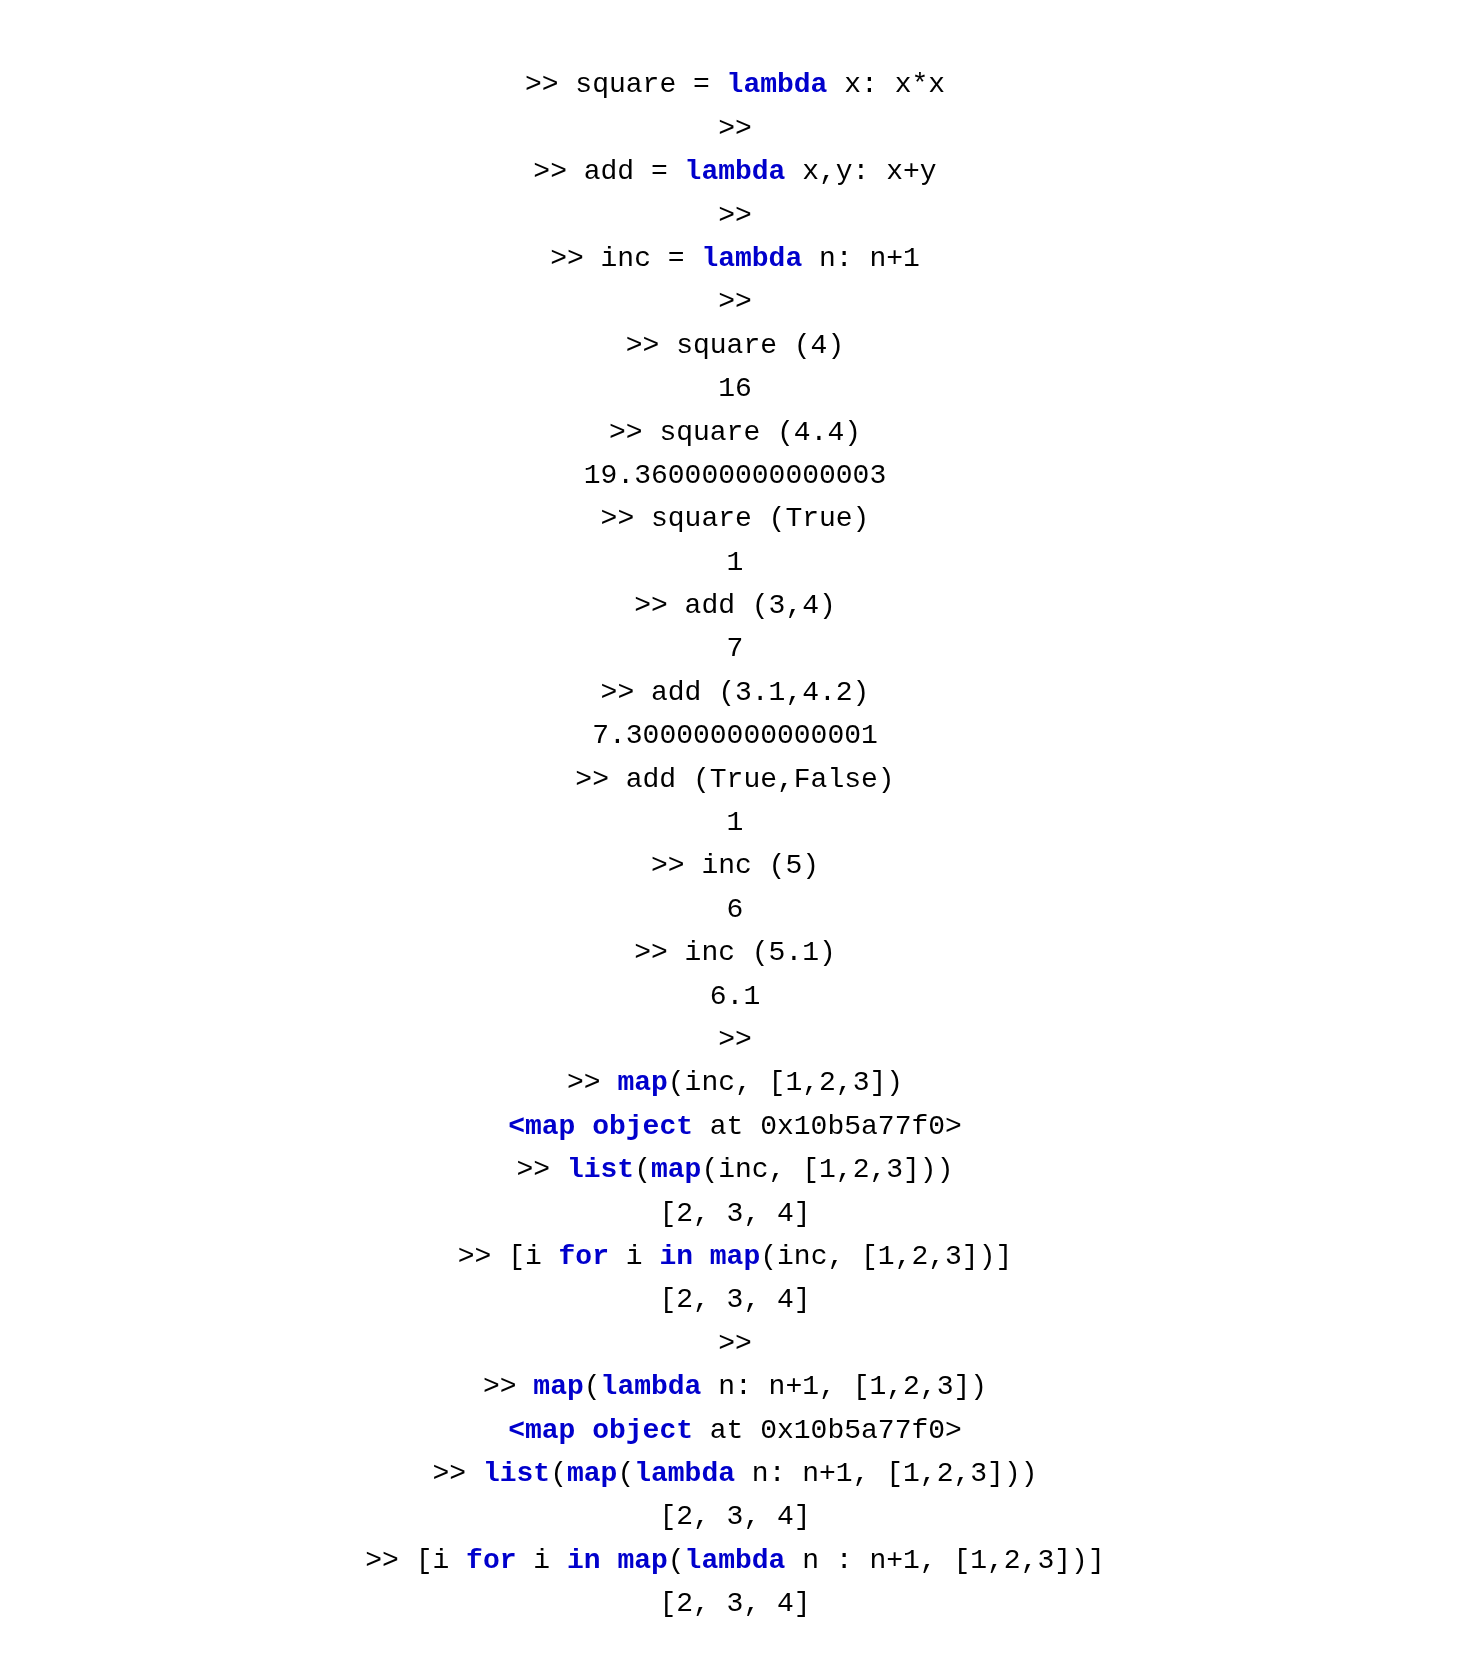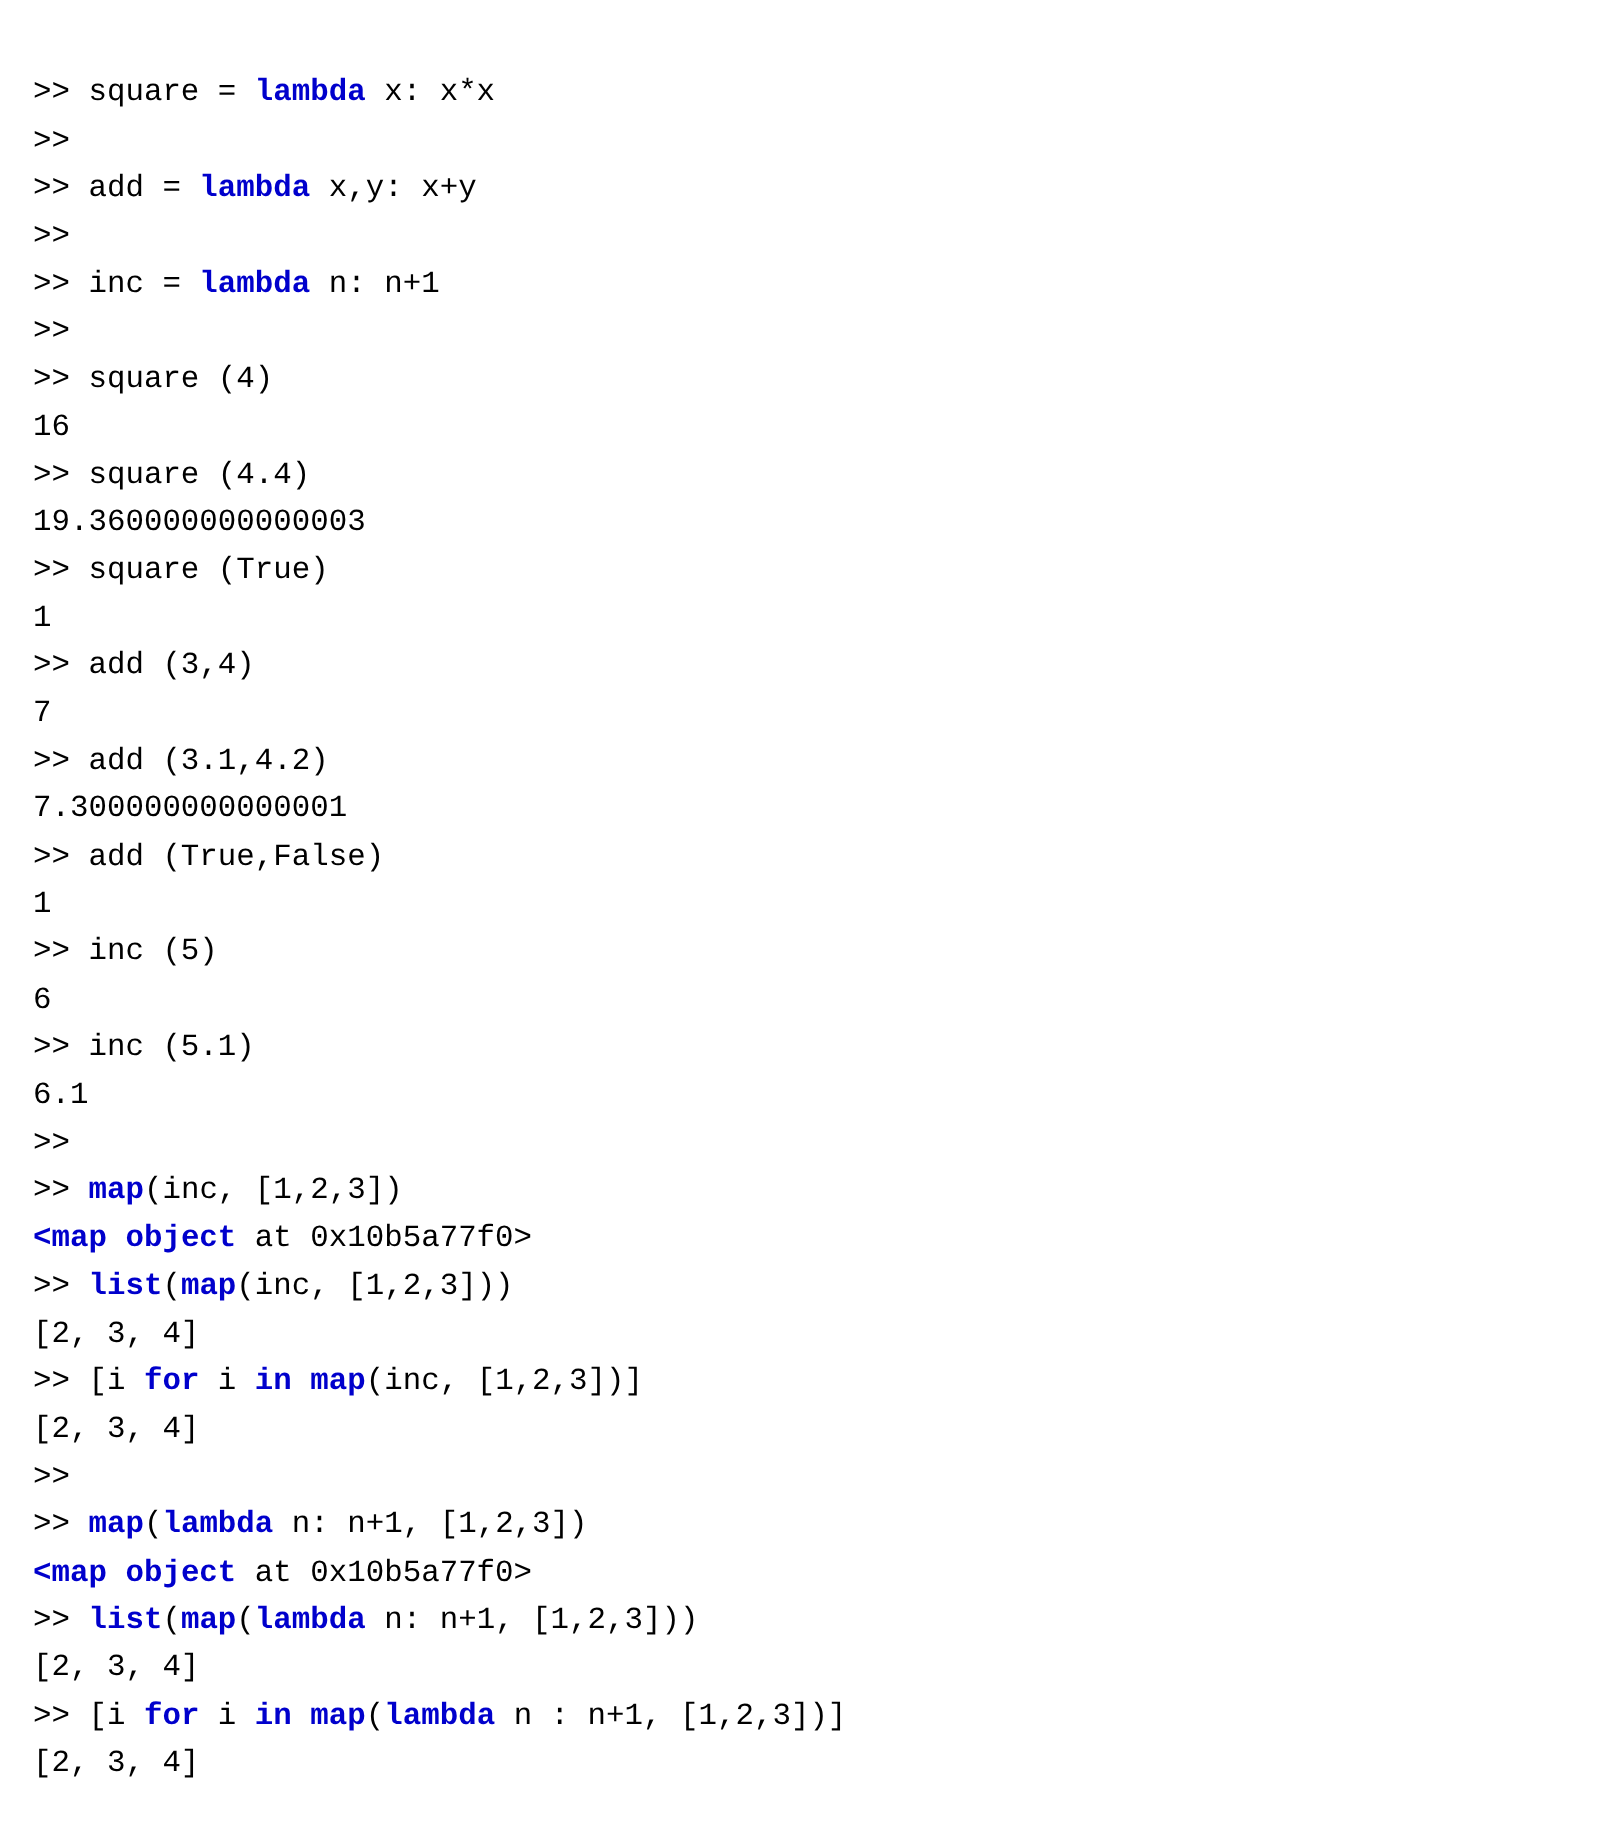--- a/index.html
+++ b/index.html
@@ -18,19 +18,20 @@
       width: 1470px;
       min-height: 1656px;
     }
 
     .code-block {
       white-space: pre;
     }
 
     .line {
       display: block;
+      text-align: center;
     }
   </style>
 </head>
 <body>
 
 <div class="code-block" id="repl-container">
 <div class="line"><span>&gt;&gt; square = </span><span style="color: rgb(0, 0, 204); font-weight: bold;">lambda</span><span> x: x*x</span></div><div class="line"><span>&gt;&gt;</span></div><div class="line"><span>&gt;&gt; add = </span><span style="color: rgb(0, 0, 204); font-weight: bold;">lambda</span><span> x,y: x+y</span></div><div class="line"><span>&gt;&gt;</span></div><div class="line"><span>&gt;&gt; inc = </span><span style="color: rgb(0, 0, 204); font-weight: bold;">lambda</span><span> n: n+1</span></div><div class="line"><span>&gt;&gt;</span></div><div class="line"><span>&gt;&gt; square (4)</span></div><div class="line"><span>16</span></div><div class="line"><span>&gt;&gt; square (4.4)</span></div><div class="line"><span>19.360000000000003</span></div><div class="line"><span>&gt;&gt; square (True)</span></div><div class="line"><span>1</span></div><div class="line"><span>&gt;&gt; add (3,4)</span></div><div class="line"><span>7</span></div><div class="line"><span>&gt;&gt; add (3.1,4.2)</span></div><div class="line"><span>7.300000000000001</span></div><div class="line"><span>&gt;&gt; add (True,False)</span></div><div class="line"><span>1</span></div><div class="line"><span>&gt;&gt; inc (5)</span></div><div class="line"><span>6</span></div><div class="line"><span>&gt;&gt; inc (5.1)</span></div><div class="line"><span>6.1</span></div><div class="line"><span>&gt;&gt;</span></div><div class="line"><span>&gt;&gt; </span><span style="color: rgb(0, 0, 204); font-weight: bold;">map</span><span>(inc, [1,2,3])</span></div><div class="line"><span style="color: rgb(0, 0, 204); font-weight: bold;">&lt;map</span><span> </span><span style="color: rgb(0, 0, 204); font-weight: bold;">object</span><span> at 0x10b5a77f0&gt;</span></div><div class="line"><span>&gt;&gt; </span><span style="color: rgb(0, 0, 204); font-weight: bold;">list</span><span>(</span><span style="color: rgb(0, 0, 204); font-weight: bold;">map</span><span>(inc, [1,2,3]))</span></div><div class="line"><span>[2, 3, 4]</span></div><div class="line"><span>&gt;&gt; [i </span><span style="color: rgb(0, 0, 204); font-weight: bold;">for</span><span> i </span><span style="color: rgb(0, 0, 204); font-weight: bold;">in</span><span> </span><span style="color: rgb(0, 0, 204); font-weight: bold;">map</span><span>(inc, [1,2,3])]</span></div><div class="line"><span>[2, 3, 4]</span></div><div class="line"><span>&gt;&gt;</span></div><div class="line"><span>&gt;&gt; </span><span style="color: rgb(0, 0, 204); font-weight: bold;">map</span><span>(</span><span style="color: rgb(0, 0, 204); font-weight: bold;">lambda</span><span> n: n+1, [1,2,3])</span></div><div class="line"><span style="color: rgb(0, 0, 204); font-weight: bold;">&lt;map</span><span> </span><span style="color: rgb(0, 0, 204); font-weight: bold;">object</span><span> at 0x10b5a77f0&gt;</span></div><div class="line"><span>&gt;&gt; </span><span style="color: rgb(0, 0, 204); font-weight: bold;">list</span><span>(</span><span style="color: rgb(0, 0, 204); font-weight: bold;">map</span><span>(</span><span style="color: rgb(0, 0, 204); font-weight: bold;">lambda</span><span> n: n+1, [1,2,3]))</span></div><div class="line"><span>[2, 3, 4]</span></div><div class="line"><span>&gt;&gt; [i </span><span style="color: rgb(0, 0, 204); font-weight: bold;">for</span><span> i </span><span style="color: rgb(0, 0, 204); font-weight: bold;">in</span><span> </span><span style="color: rgb(0, 0, 204); font-weight: bold;">map</span><span>(</span><span style="color: rgb(0, 0, 204); font-weight: bold;">lambda</span><span> n : n+1, [1,2,3])]</span></div><div class="line"><span>[2, 3, 4]</span></div><div class="line">&nbsp;</div></div>
 
 </body></html>

